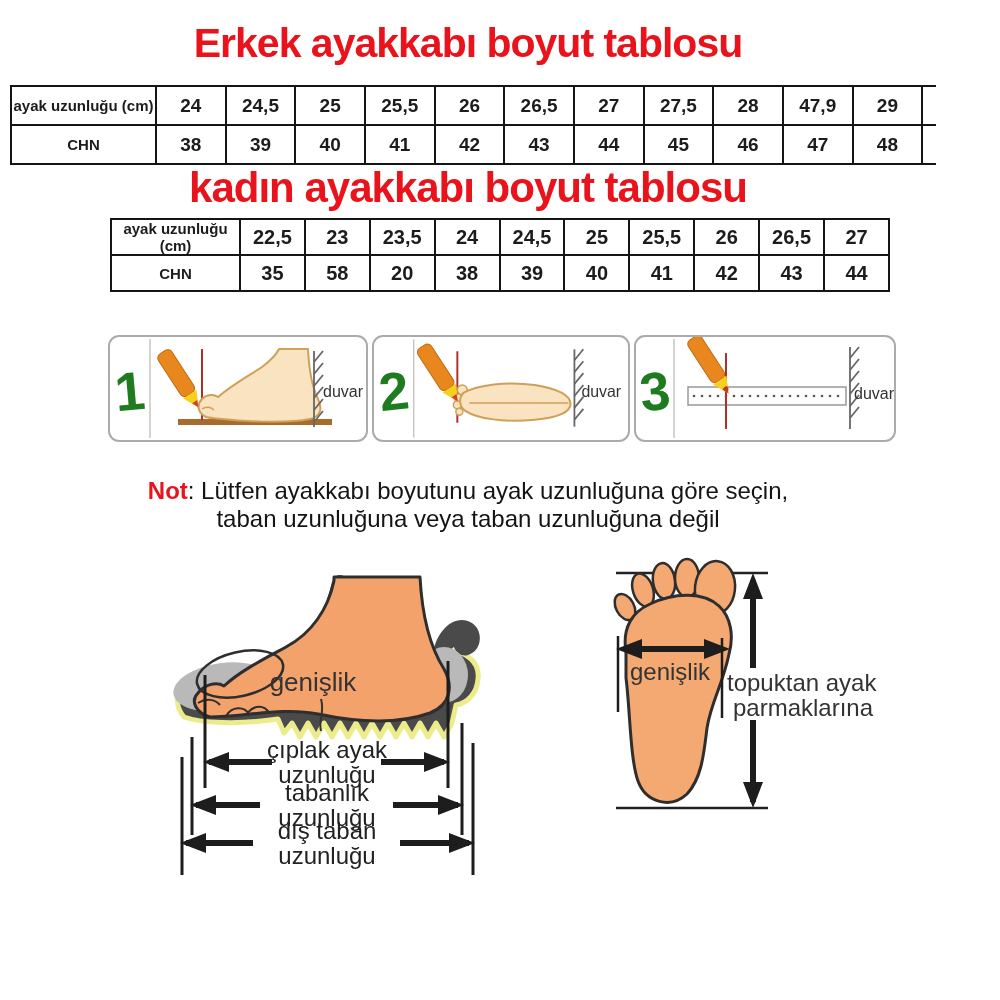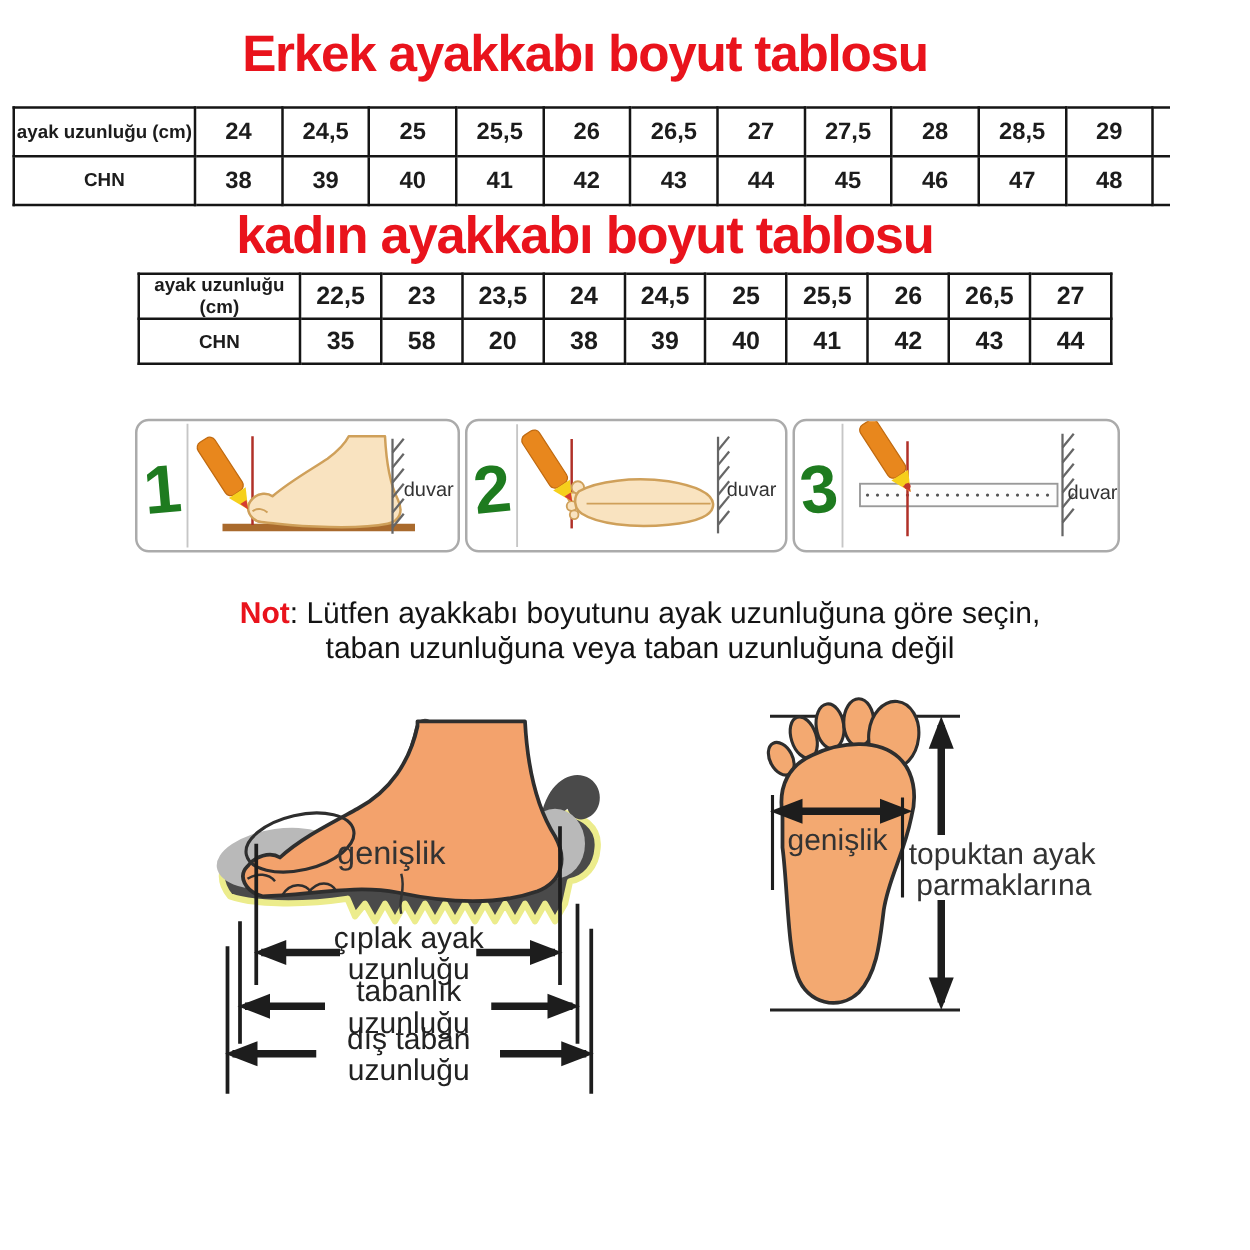--- a/index.html
+++ b/index.html
@@ -28,21 +28,21 @@
   table.women tr{height:36px;}
   table.women th{width:127px;font-size:15px;}
   table.women td{font-size:20px;}
   .step-box{
     position:absolute;top:335px;height:103px;border:2px solid #ababab;
     border-radius:11px;background:#fff;box-sizing:content-box;
   }
   .step-box svg{display:block;width:100%;height:100%;}
   .note{
     position:absolute;top:477px;left:0;width:100%;text-align:center;
-    font-size:24px;line-height:28px;color:#141414;margin-left:44px;
+    font-size:24px;line-height:28px;color:#141414;
   }
   .note .red{color:#e9131c;font-weight:bold;}
   .fig{position:absolute;}
   svg text{font-family:"Liberation Sans",sans-serif;}
 </style>
 </head>
 <body>
 
 <div class="canvas">
 
@@ -55,21 +55,21 @@
           <th>ayak uzunluğu (cm)</th>
           <td>24</td>
           <td>24,5</td>
           <td>25</td>
           <td>25,5</td>
           <td>26</td>
           <td>26,5</td>
           <td>27</td>
           <td>27,5</td>
           <td>28</td>
-          <td>28,5</td>
+          <td>47,9</td>
           <td>29</td>
           <td>29,5</td>
         </tr>
         <tr>
           <th>CHN</th>
           <td>38</td>
           <td>39</td>
           <td>40</td>
           <td>41</td>
           <td>42</td>

